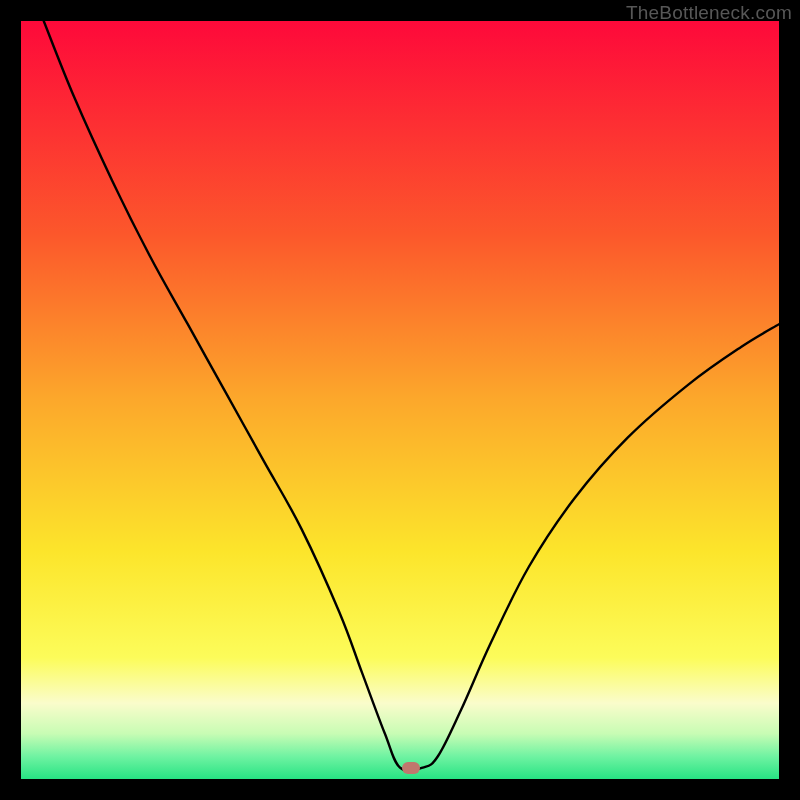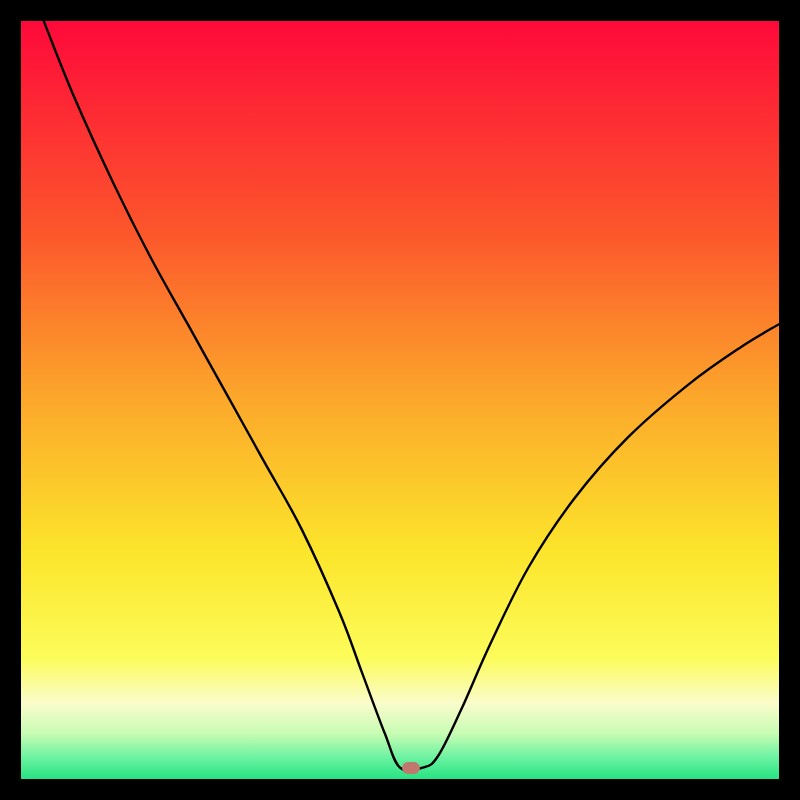--- a/index.html
+++ b/index.html
@@ -78,13 +78,14 @@
             <stop offset="100%" stop-color="#27e383"></stop>
           </linearGradient>
       </defs>
       <rect x="0" y="0" width="758" height="758" fill="url(#bg-grad)"></rect>
     </svg>
     <svg class="curve" viewBox="0 0 758 758" preserveAspectRatio="none">
       <path id="curve-path" d="M 22.74,0 C 28.197599999999998,13.643999999999991 40.7804,47.14759999999997 53.06,75.79999999999995 C 65.3396,104.45239999999994 77.31599999999999,130.52759999999995 90.96,159.17999999999995 C 104.604,187.83239999999995 115.21600000000001,209.0564 128.86,234.98000000000002 C 142.50400000000002,260.90360000000004 153.11599999999999,278.6408 166.76,303.2 C 180.404,327.75919999999996 191.01600000000002,346.86080000000004 204.66000000000003,371.42 C 218.30400000000003,395.9792 228.916,415.0808 242.56,439.64 C 256.204,464.19919999999996 266.816,480.572 280.46,507.86 C 294.104,535.148 307.4448,565.3164 318.36,591.24 C 329.27520000000004,617.1636 332.91360000000003,630.0496 341.1,651.88 C 349.2864,673.7103999999999 357.018,695.465 363.84,712.52 C 370.662,729.5749999999999 372.178,740.4902 379,746.63 C 385.822,752.7698 394.918,748.6766 401.74,746.63 C 408.562,744.5834 410.07800000000003,745.4929999999999 416.90000000000003,735.26 C 423.72200000000004,725.027 430.0892,710.246 439.64,689.78 C 449.19079999999997,669.314 457.68039999999996,647.4835999999999 469.96,621.56 C 482.2396,595.6364 492.8516,571.6836 507.86,545.76 C 522.8684000000001,519.8364 535.6028,500.7348 553.34,477.54 C 571.0772000000001,454.34520000000003 585.934,437.366 606.4,416.9 C 626.866,396.43399999999997 646.574,380.21279999999996 667.04,363.84 C 687.506,347.4672 703.7272,336.8552 720.1,325.94000000000005 C 736.4728,315.0248000000001 751.178,307.2932 758,303.2" fill="none" stroke="#000" stroke-width="2.4" stroke-linecap="round" stroke-linejoin="round"></path>
     </svg>
     <div class="marker" id="marker" style="left: 51.5%; top: 98.6%; background: rgb(192, 119, 109);"></div>
   </div>
+  <div class="watermark">TheBottleneck.com</div>
 </div>
 
 </body></html>

